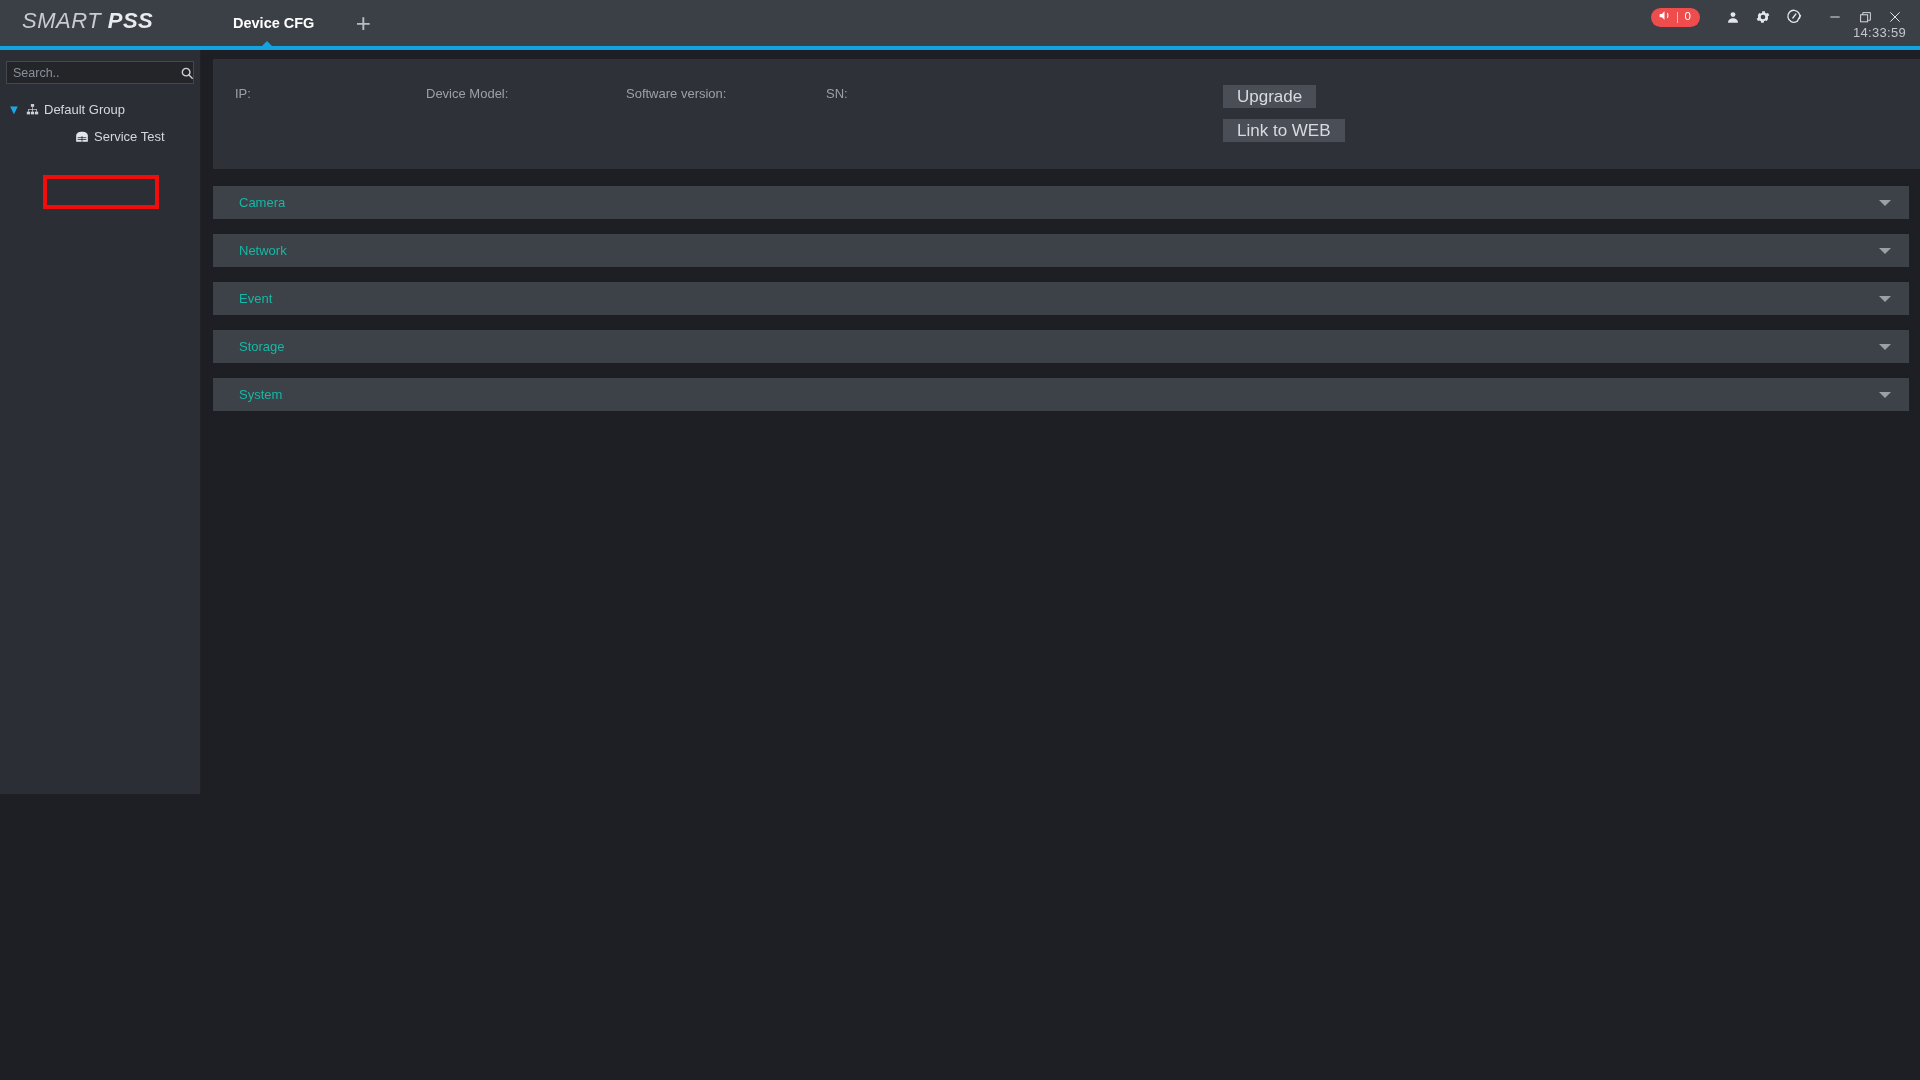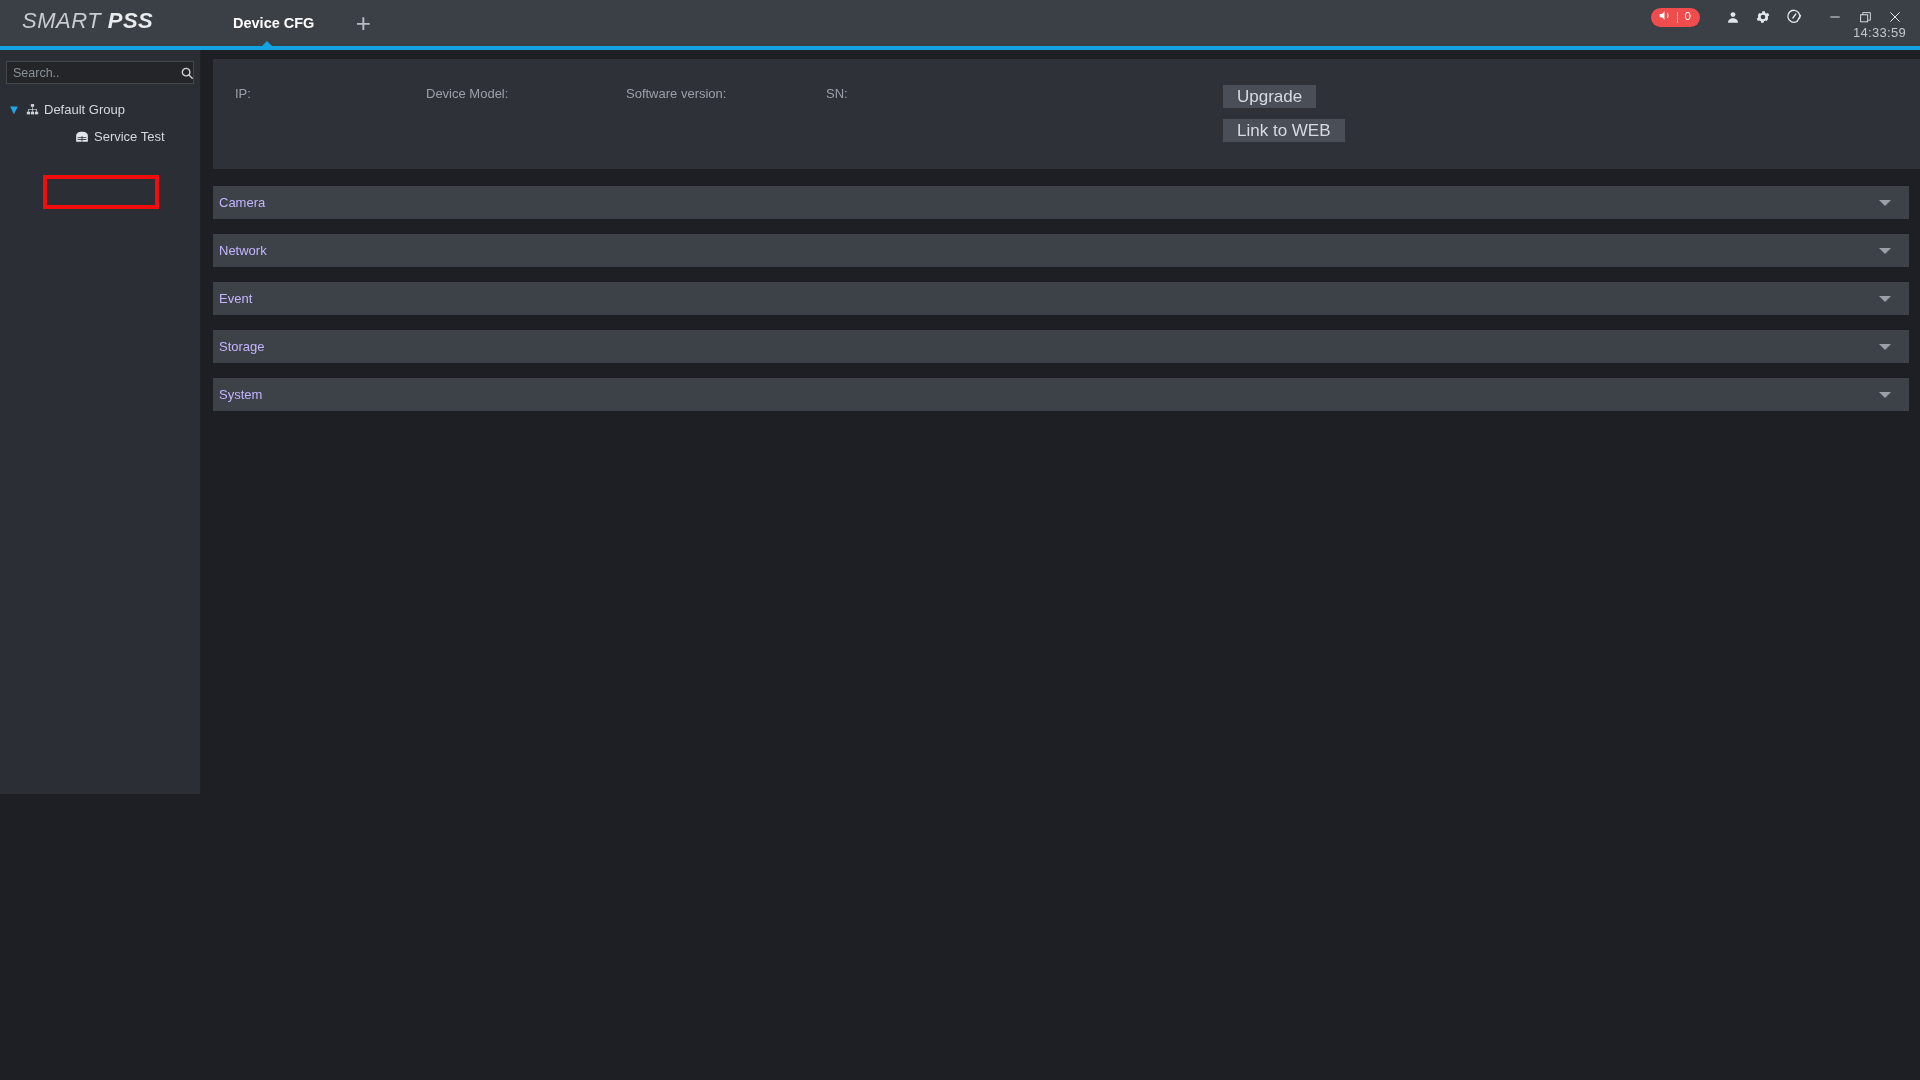--- a/index.html
+++ b/index.html
@@ -152,21 +152,21 @@
   .btn-upgrade { left: 1010px; top: 26px; }
   .btn-link    { left: 1010px; top: 60px; }
 
   .sections { position: absolute; left: 11px; top: 136px; width: 1696px; }
   .section {
     position: relative; height: 33px; margin-bottom: 15px;
     background: #3d4148; display: flex; align-items: center;
     cursor: default;
   }
   .section-title {
-    font-size: 13px; color: #c4b5fd; padding-left: 6px;
+    font-size: 13px; color: #14b8a6; padding-left: 26px;
     white-space: nowrap;
   }
   .section-chevron {
     position: absolute; right: 18px; top: 50%;
     transform: translateY(-50%);
     width: 0; height: 0;
     border-left: 6px solid transparent;
     border-right: 6px solid transparent;
     border-top: 6px solid #9ba0a8;
   }

